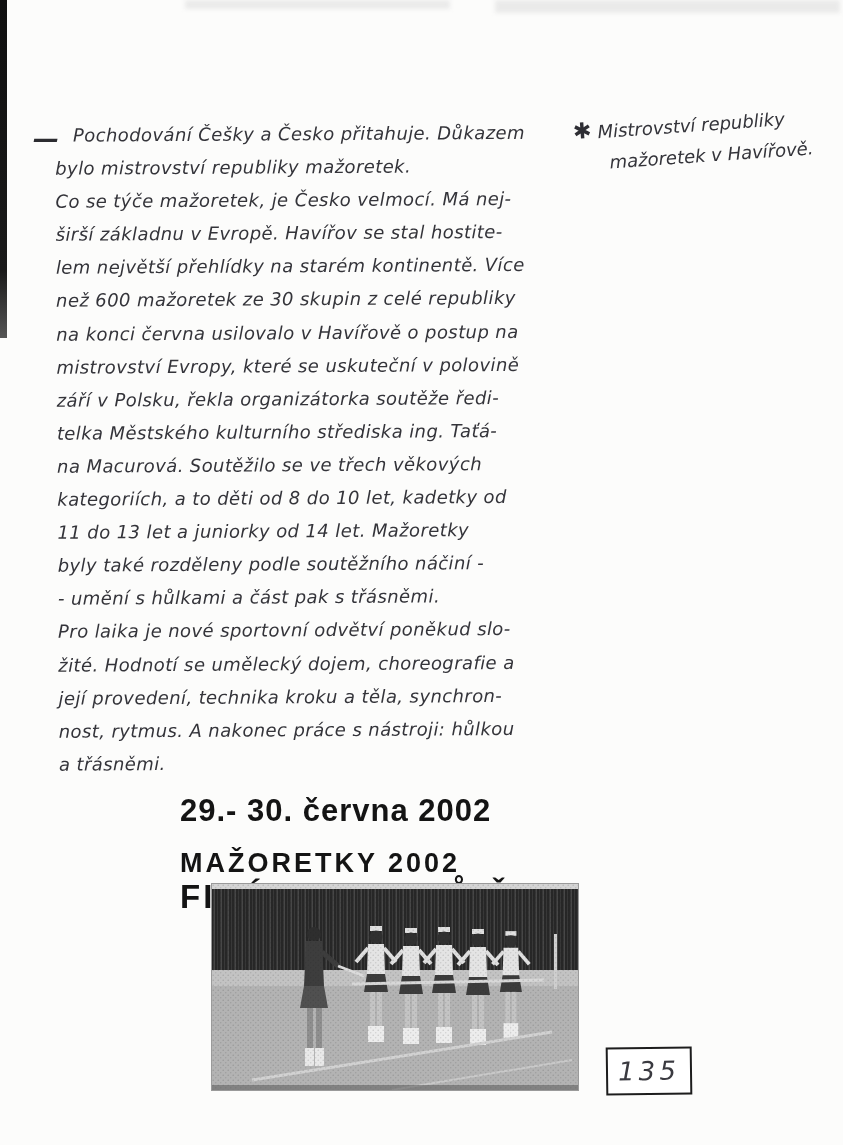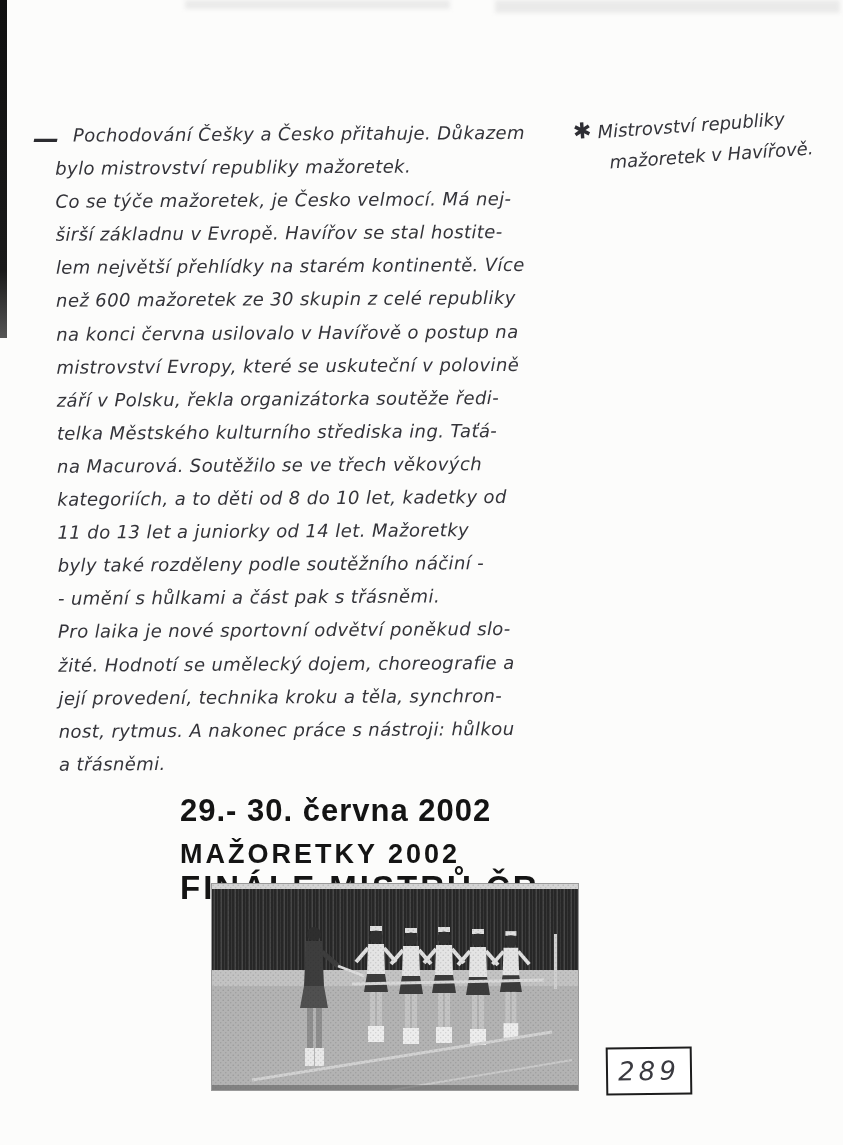--- a/index.html
+++ b/index.html
@@ -49,21 +49,21 @@
   }
   .side-note .star { font-size: 22px; line-height: 28px; font-style: normal; color: #2e2e34; }
   .sn-lines div:nth-child(2) { padding-left: 10px; }
 
   
   .flyer {
     position: absolute; left: 180px; top: 793px; width: 430px;
     text-align: left; color: #141414;
   }
   .flyer-date   { font-size: 31px; font-weight: bold; letter-spacing: 1px; }
-  .flyer-title  { font-size: 27px; font-weight: bold; letter-spacing: 3px; margin-top: 10px; }
+  .flyer-title  { font-size: 27px; font-weight: bold; letter-spacing: 3px; margin-top: 19px; }
   .flyer-headline { font-size: 33px; font-weight: bold; letter-spacing: 3px; margin-top: -1px; }
   .flyer-sub    { font-size: 14.5px; font-weight: bold; margin-top: 3px; letter-spacing: 0.2px; }
 
   
   .photo-frame {
     position: absolute; left: 212px; top: 884px;
     width: 366px; height: 206px;
     outline: 1px solid #9a9a9a;
     background: #b3b3b3;
   }
@@ -232,16 +232,16 @@
 
       <path d="M40 196 L340 148" stroke="#d2d2d2" stroke-width="3" fill="none"></path>
       <path d="M180 206 L360 176" stroke="#c9c9c9" stroke-width="2" fill="none"></path>
 
       <rect width="366" height="206" fill="url(#halftone)"></rect>
       <rect y="201" width="366" height="5" fill="#5a5a5a" opacity="0.55"></rect>
     </svg>
   </div>
 
   <div class="page-num-box">
-    <span class="hand page-num">289</span>
+    <span class="hand page-num">135</span>
   </div>
 
 </div>
 
 </body></html>

